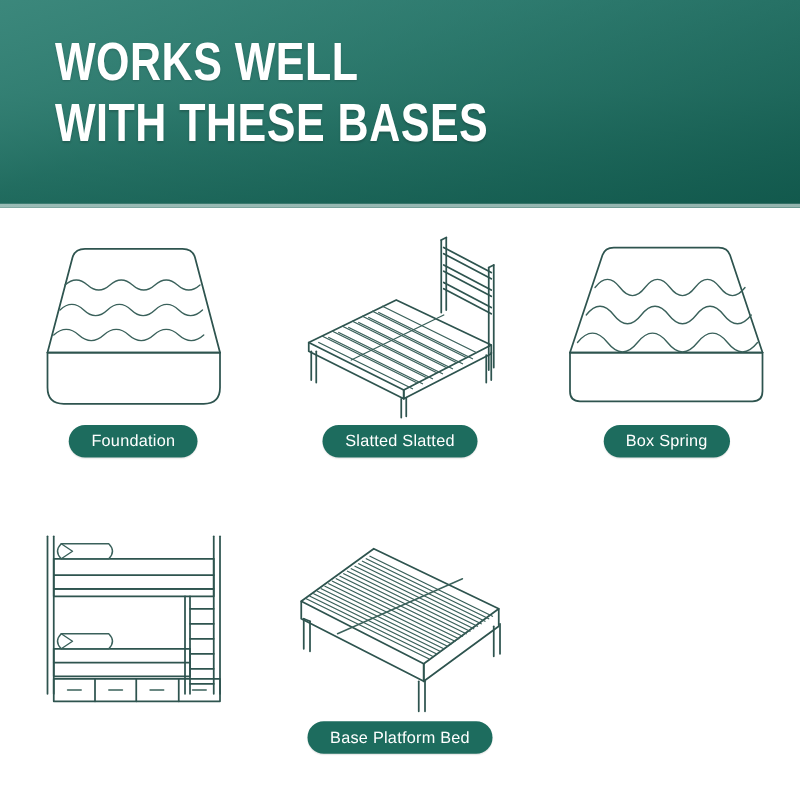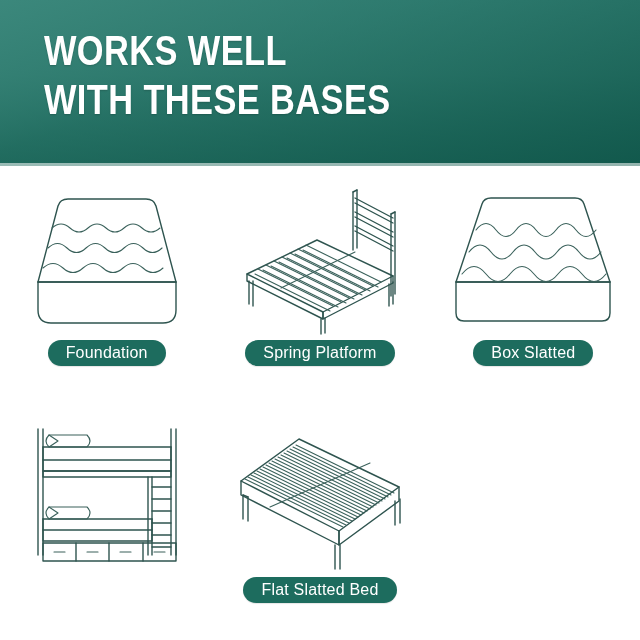--- a/index.html
+++ b/index.html
@@ -61,21 +61,21 @@
     display:block;
   }
   .art svg{display:block;width:100%;height:100%;}
 
   .pill{
     margin-top:2px;
     background:#1d6c5e;
     color:#ffffff;
     border-radius:999px;
     padding:5px 18px 6px 18px;
-    font-size:16px;
+    font-size:13px;
     line-height:15px;
     letter-spacing:0.2px;
     white-space:nowrap;
     font-family:"Liberation Sans", sans-serif;
     box-shadow:0 1px 1px rgba(0,0,0,0.10);
   }
 
   
   .ln{fill:none;stroke:#2e544f;stroke-width:1.4;
       stroke-linecap:round;stroke-linejoin:round;}
@@ -157,38 +157,38 @@
             <path d="M46 88 L121 125"></path>
               <path d="M54 84 L129 121"></path>
             <path d="M62 80 L137 117"></path>
               <path d="M70 76 L145 113"></path>
             <path d="M78 72 L153 109"></path>
 
             <path d="M56 110 L130 74"></path>
           </g>
         </svg>
       </div>
-      <div class="pill">Spring Platform</div>
+      <div class="pill">Slatted Slatted</div>
     </div>
 
     <div class="cell">
       <div class="art">
         <svg viewBox="0 0 190 160" xmlns="http://www.w3.org/2000/svg">
 
           <path class="ln" d="M18 104 L172 104 L172 135 Q172 143 164 143 L26 143 Q18 143 18 135 Z"></path>
 
           <path class="ln" d="M18 104 L44 26 Q46 20 53 20 L137 20 Q144 20 146 26 L172 104"></path>
           <line class="ln" x1="18" y1="104" x2="172" y2="104"></line>
 
           <path class="ln-thin" d="M38 52 q10 -13 20 0 t20 0 t20 0 t20 0 t20 0 t20 0"></path>
           <path class="ln-thin" d="M31 74 q11 -14 22 0 t22 0 t22 0 t22 0 t22 0 t22 0"></path>
           <path class="ln-thin" d="M24 96 q12 -15 24 0 t24 0 t24 0 t24 0 t24 0 t24 0"></path>
         </svg>
       </div>
-      <div class="pill">Box Slatted</div>
+      <div class="pill">Box Spring</div>
     </div>
 
 
     <div class="cell">
       <div class="art">
         <svg viewBox="0 0 190 160" xmlns="http://www.w3.org/2000/svg">
           <g class="ln">
 
             <path d="M26 14 L26 140"></path>
               <path d="M31 14 L31 140"></path>
@@ -273,17 +273,17 @@
             <path d="M44 48 L142 96"></path>
               <path d="M50 44 L148 92"></path>
             <path d="M56 40 L154 88"></path>
               <path d="M62 36 L160 84"></path>
             <path d="M68 32 L166 80"></path>
 
             <path d="M45 92 L145 48"></path>
           </g>
         </svg>
       </div>
-      <div class="pill">Flat Slatted Bed</div>
+      <div class="pill">Base Platform Bed</div>
     </div>
 
   </div>
 </div>
 
 </body></html>

